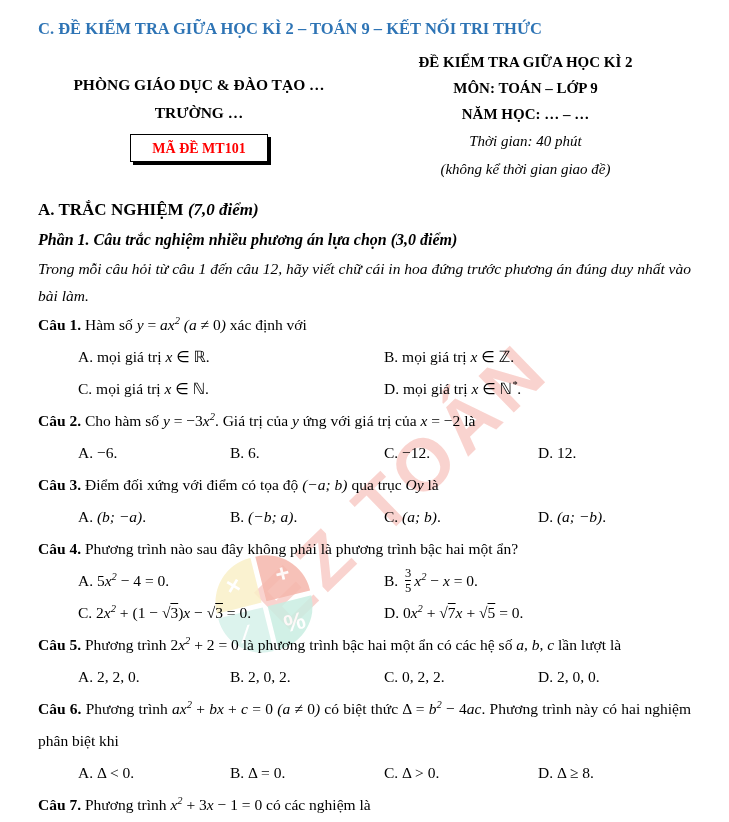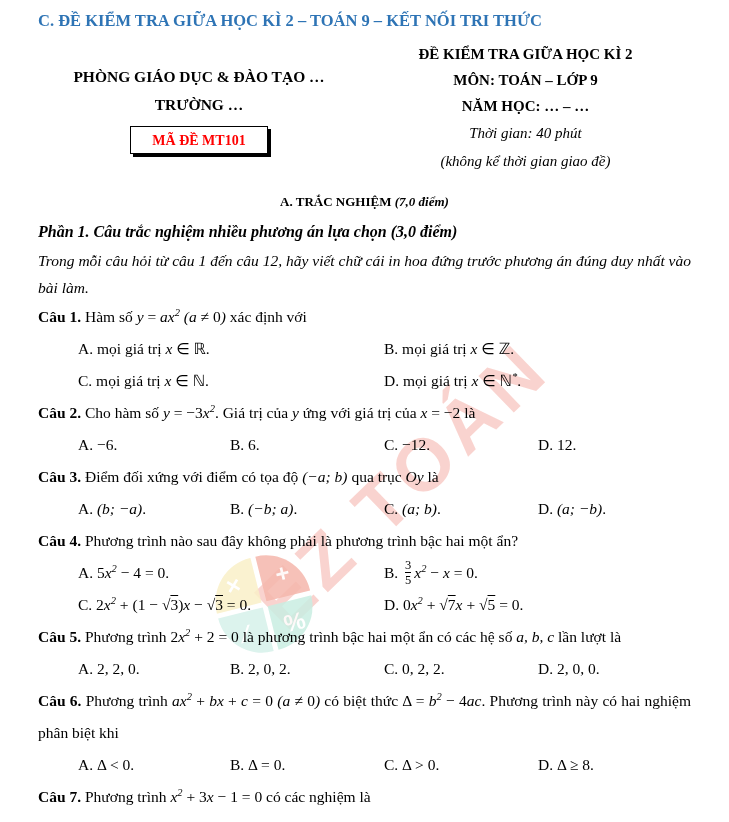--- a/index.html
+++ b/index.html
@@ -2,21 +2,21 @@
 <html style="--title-blue: #2E74B5; --code-red: #FF0000; --watermark-pink: #F2998E; --logo-yellow: #FAF0C8; --logo-red: #F5B7AC; --logo-teal-light: #D6F1EA; --logo-teal: #C9EEE2;"><head>
 <meta charset="utf-8">
 <style>
   html,body{margin:0;padding:0;}
   body{
     width:729px;height:822px;background:#ffffff;color:#000;
     font-family:"Liberation Serif", serif;font-size:15.5px;
     position:relative;overflow:hidden;
   }
   .page{position:relative;width:729px;height:822px;overflow:hidden;}
-  .content{position:relative;z-index:1;padding:10px 38px 0 38px;}
+  .content{position:relative;z-index:1;padding:10px 38px 0 38px;margin-top:8px;}
 
   
   .watermark-text{
     position:absolute;left:268px;top:572px;z-index:0;
     transform:rotate(-44deg);transform-origin:0 50%;
     font-family:"Liberation Sans", sans-serif;font-weight:700;
     font-size:74px;letter-spacing:7px;white-space:nowrap;
     color:var(--watermark-pink,#f2998e);opacity:.42;
   }
   .watermark-logo{
@@ -40,21 +40,21 @@
   .code-box{
     display:inline-block;margin-top:7px;padding:4px 21px;
     border:1.5px solid #000;box-shadow:3px 3px 0 #000;background:#fff;
   }
   .code-box span{color:var(--code-red,#f00);font-weight:700;font-size:14px;}
   .head-right{flex:1;text-align:center;}
   .head-right .hb{font-weight:700;font-size:15px;line-height:26px;}
   .head-right .hi{font-style:italic;font-size:15px;line-height:28px;}
 
   
-  .section-a{margin-top:12px;font-size:13px;line-height:30px;text-align:center;}
+  .section-a{margin-top:12px;font-size:17px;line-height:30px;}
   .bold{font-weight:700;}
   .boldital{font-weight:700;font-style:italic;}
   .part-title{font-weight:700;font-style:italic;font-size:16px;line-height:30px;}
   .intro{font-style:italic;line-height:27px;text-align:justify;}
 
   
   .stem{line-height:32px;text-align:justify;}
   .options{margin-left:40px;display:grid;}
   .options.cols4{grid-template-columns:152px 154px 154px 1fr;}
   .options.cols2{grid-template-columns:306px 1fr;}

